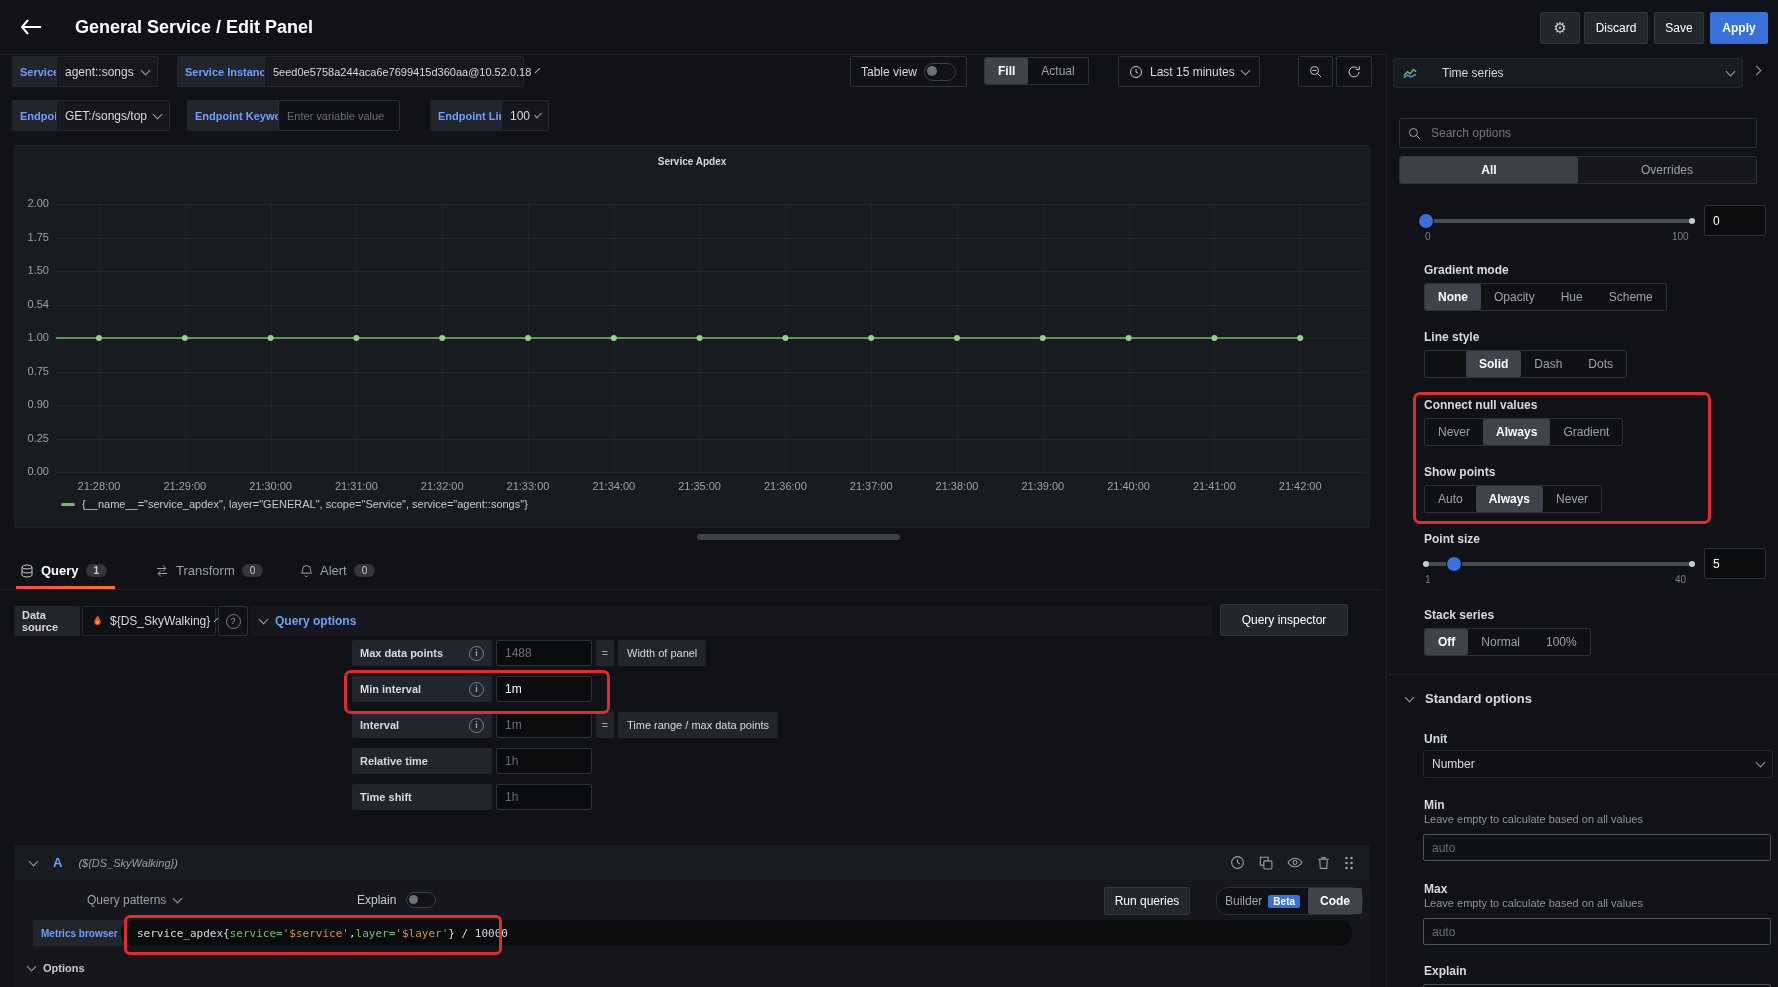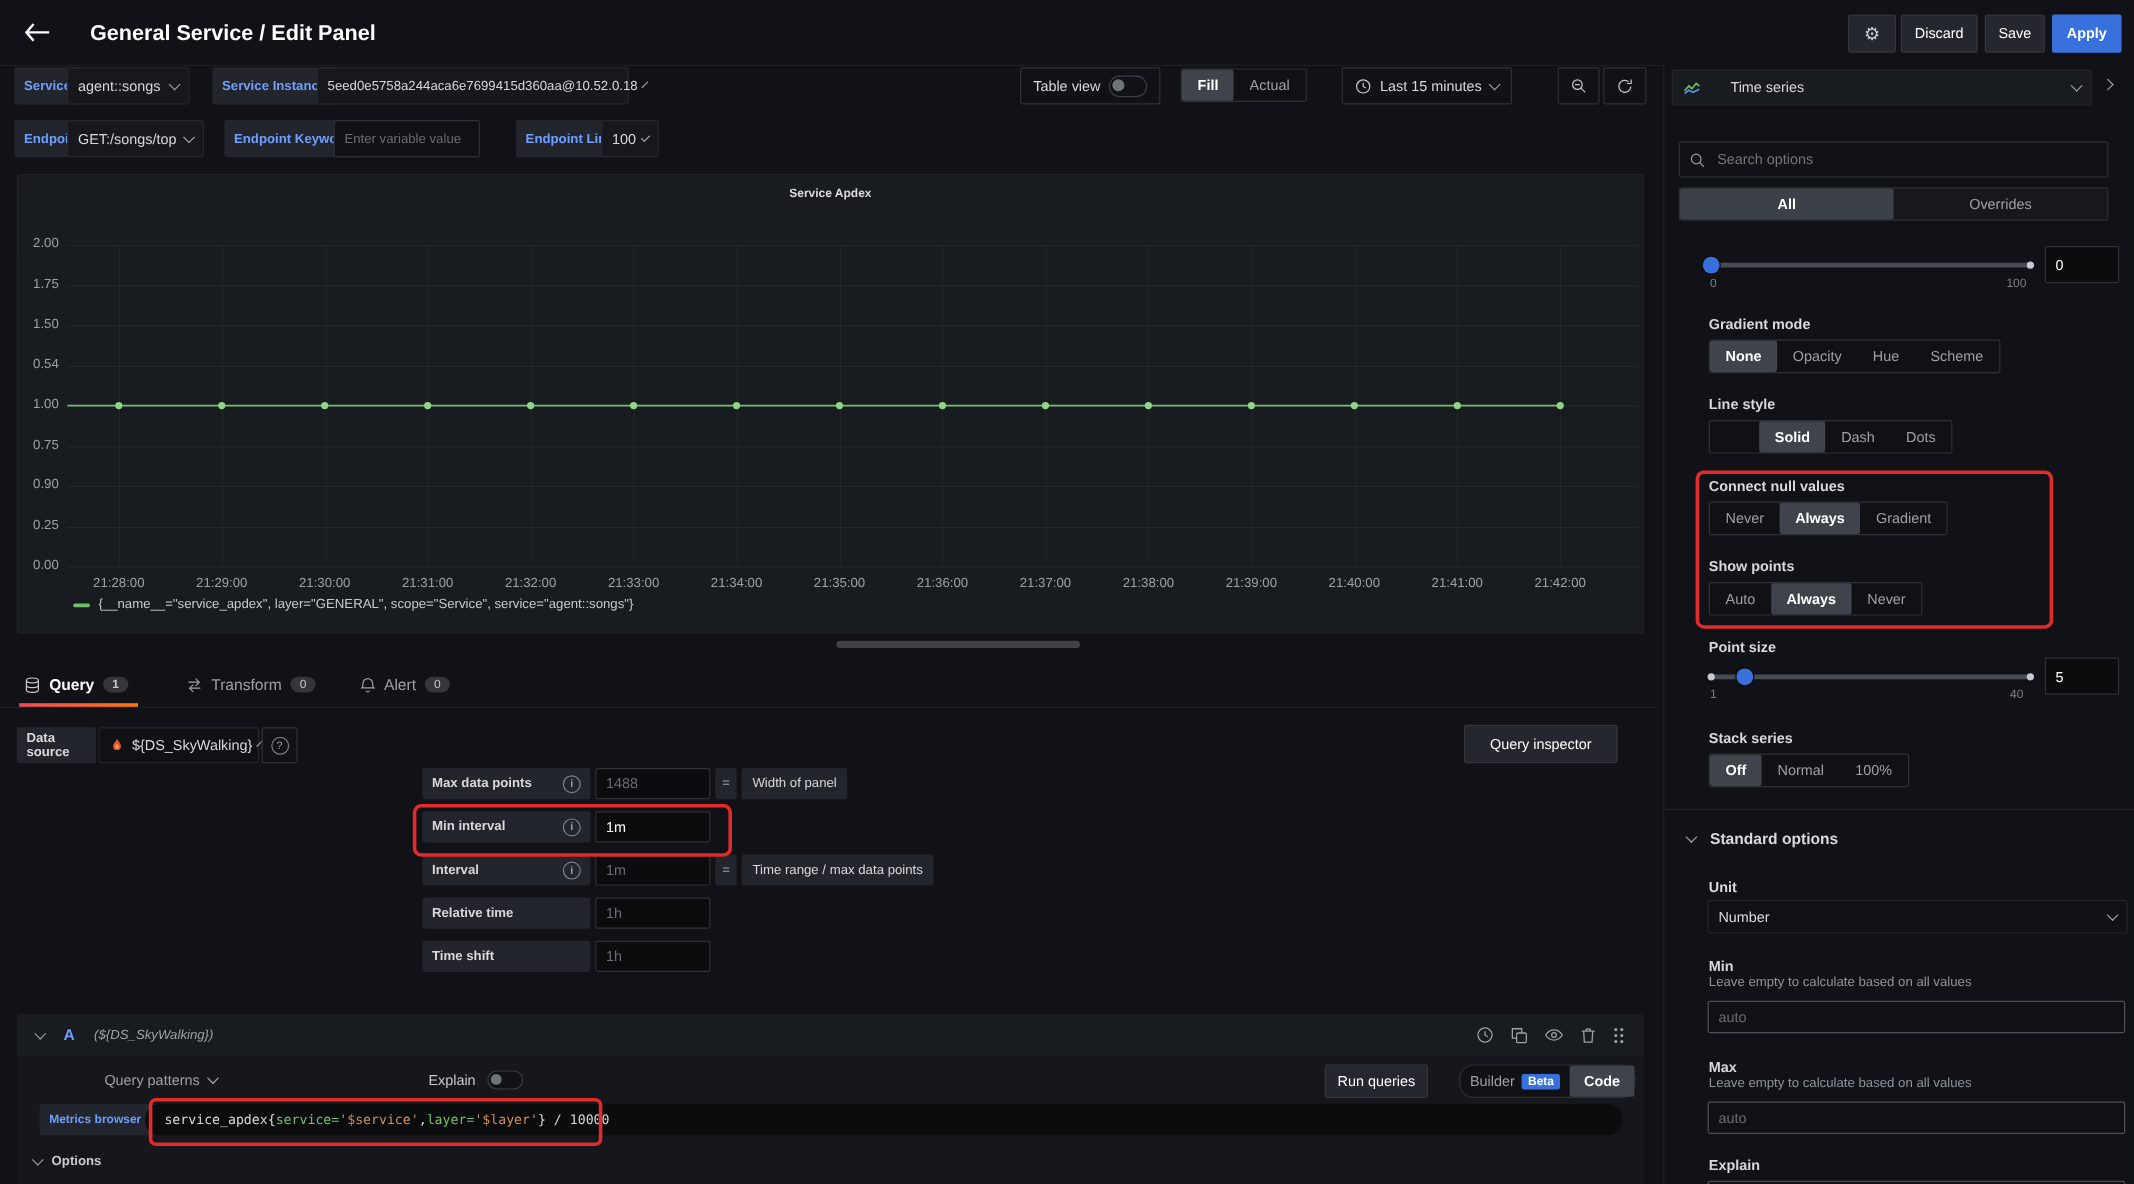--- a/index.html
+++ b/index.html
@@ -253,20 +253,24 @@
           <path d="M8 1C9 4 12 5.2 12 9a4 4 0 0 1-8 0C4 5.8 7 4.5 8 1Z" fill="#e6522c"></path>
           <path d="M8 6.2c.5 1.5 2 2 2 3.4a2 2 0 0 1-4 0c0-1.5 1.5-1.9 2-3.4Z" fill="#f8a058"></path>
         </svg>
       <span>${DS_SkyWalking}</span>
     </span>
     <i class="chev"></i>
   </div>
   <div class="abs bbox" style="left:218px;top:552px;height:28px;width:8px;justify-content:center">
     <span class="circ">?</span>
   </div>
+  <div class="abs flex" style="left:250px;top:552px;width:962px;height:30px;background:#16181d;border-radius:2px;gap:8px;padding:0 10px;box-sizing:border-box">
+    <i class="chev"></i>
+    <span style="color:#6e9fff;font-weight:600">Query options</span>
+  </div>
   <div class="abs btn" style="left:1220px;top:550px;width:126px;height:30px">Query inspector</div>
 
   <div class="abs orow-label" style="left:352px;top:586px;width:124px;height:26px">
     <span>Max data points</span>
       <span class="circ">i</span>
   </div>
   <input class="abs ibox" style="left: 496px; top: 586px; width: 96px; height: 26px;" placeholder="1488">
   <div class="abs orow-eq" style="left:596px;top:586px;width:18px;height:26px">=</div>
   <div class="abs orow-desc" style="left:618px;top:586px;height:26px">Width of panel</div>
 

